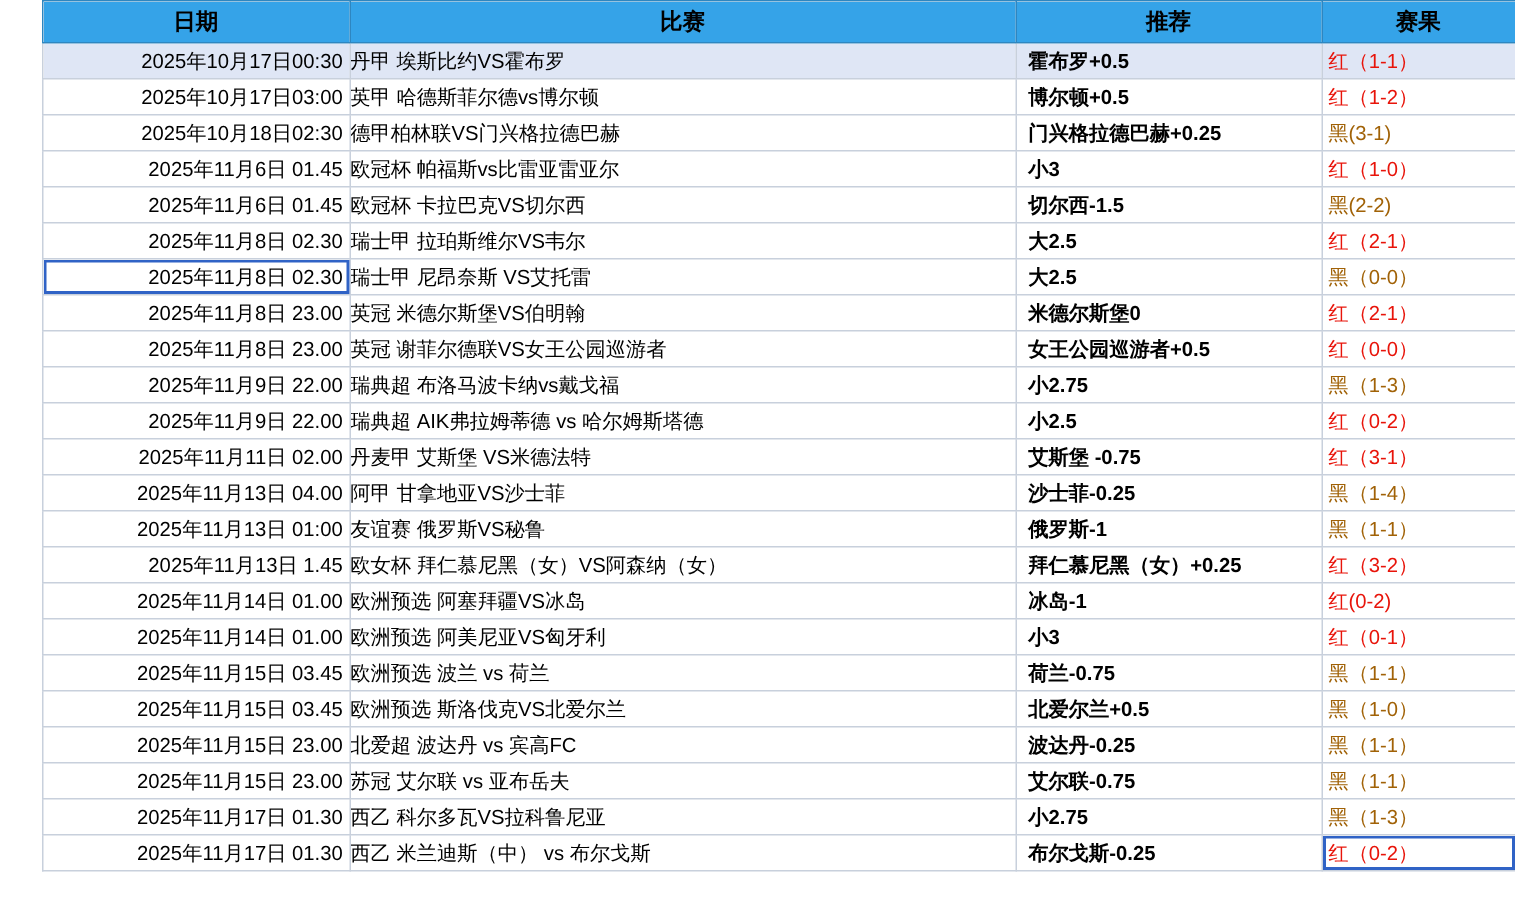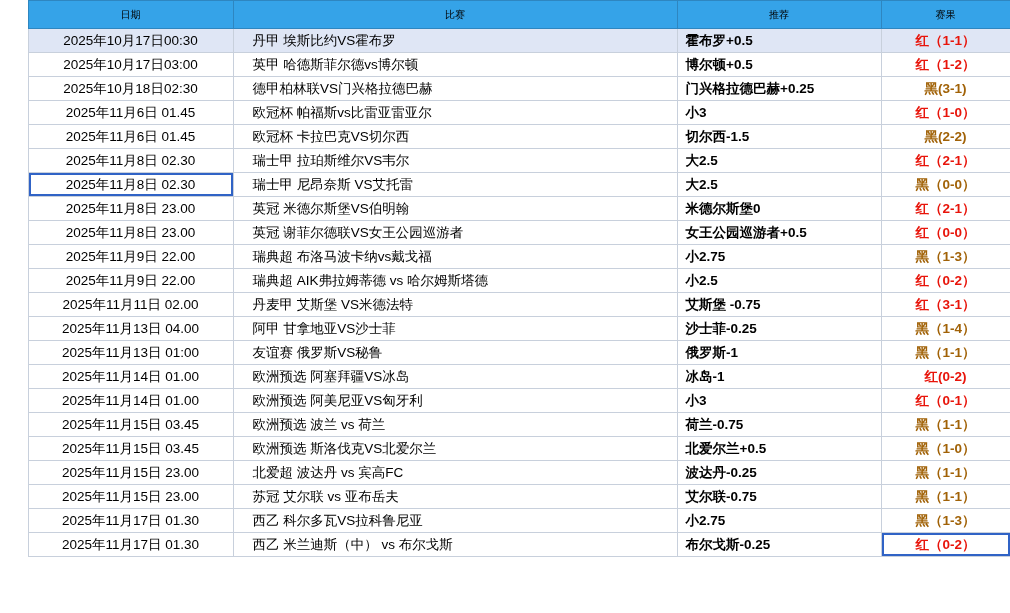--- a/index.html
+++ b/index.html
@@ -33,32 +33,32 @@
     border:1px solid #c8d0dc;
     white-space:nowrap;
     overflow:hidden;
     vertical-align:middle;
     background:#ffffff;
   }
   td.gut{border:none;background:#ffffff;}
   tr.hdr td{
     background:#35a3e8;
     color:#000000;
-    font-weight:normal;
+    font-weight:bold;
     text-align:center;
-    font-size:10px;
+    font-size:15px;
     height:27px;
     border:1px solid #2e86c0;
   }
   tr.hdr td.gut{background:#ffffff;border:none;}
 
-  td.date{text-align:center;}
-  td.match{text-align:left;padding-left:19px;}
+  td.date{text-align:right;}
+  td.match{text-align:left;padding-left:0;}
   td.rec{text-align:left;padding-left:8px;font-weight:bold;}
-  td.res{text-align:center;font-weight:bold;}
+  td.res{text-align:left;}
 
   .red{color:#e8140a;}
   .blk{color:#a16207;}
 
   tr.alt td{background:#dfe6f5;}
   tr.alt td.gut{background:#ffffff;border:none;}
 
   
   td.boxsel{
     box-shadow:inset 0 0 0 2px #3063c6;
@@ -183,20 +183,27 @@
         </tr>
         <tr>
           <td class="gut"></td>
           <td class="date">2025年11月13日 01:00</td>
           <td class="match">友谊赛  俄罗斯VS秘鲁</td>
           <td class="rec">俄罗斯-1</td>
           <td class="res blk">黑（1-1）</td>
         </tr>
         <tr>
           <td class="gut"></td>
+          <td class="date">2025年11月13日  1.45</td>
+          <td class="match">欧女杯  拜仁慕尼黑（女）VS阿森纳（女）</td>
+          <td class="rec">拜仁慕尼黑（女）+0.25</td>
+          <td class="res red">红（3-2）</td>
+        </tr>
+        <tr>
+          <td class="gut"></td>
           <td class="date">2025年11月14日  01.00</td>
           <td class="match">欧洲预选  阿塞拜疆VS冰岛</td>
           <td class="rec">冰岛-1</td>
           <td class="res red">红(0-2)</td>
         </tr>
         <tr>
           <td class="gut"></td>
           <td class="date">2025年11月14日  01.00</td>
           <td class="match">欧洲预选  阿美尼亚VS匈牙利</td>
           <td class="rec">小3</td>

